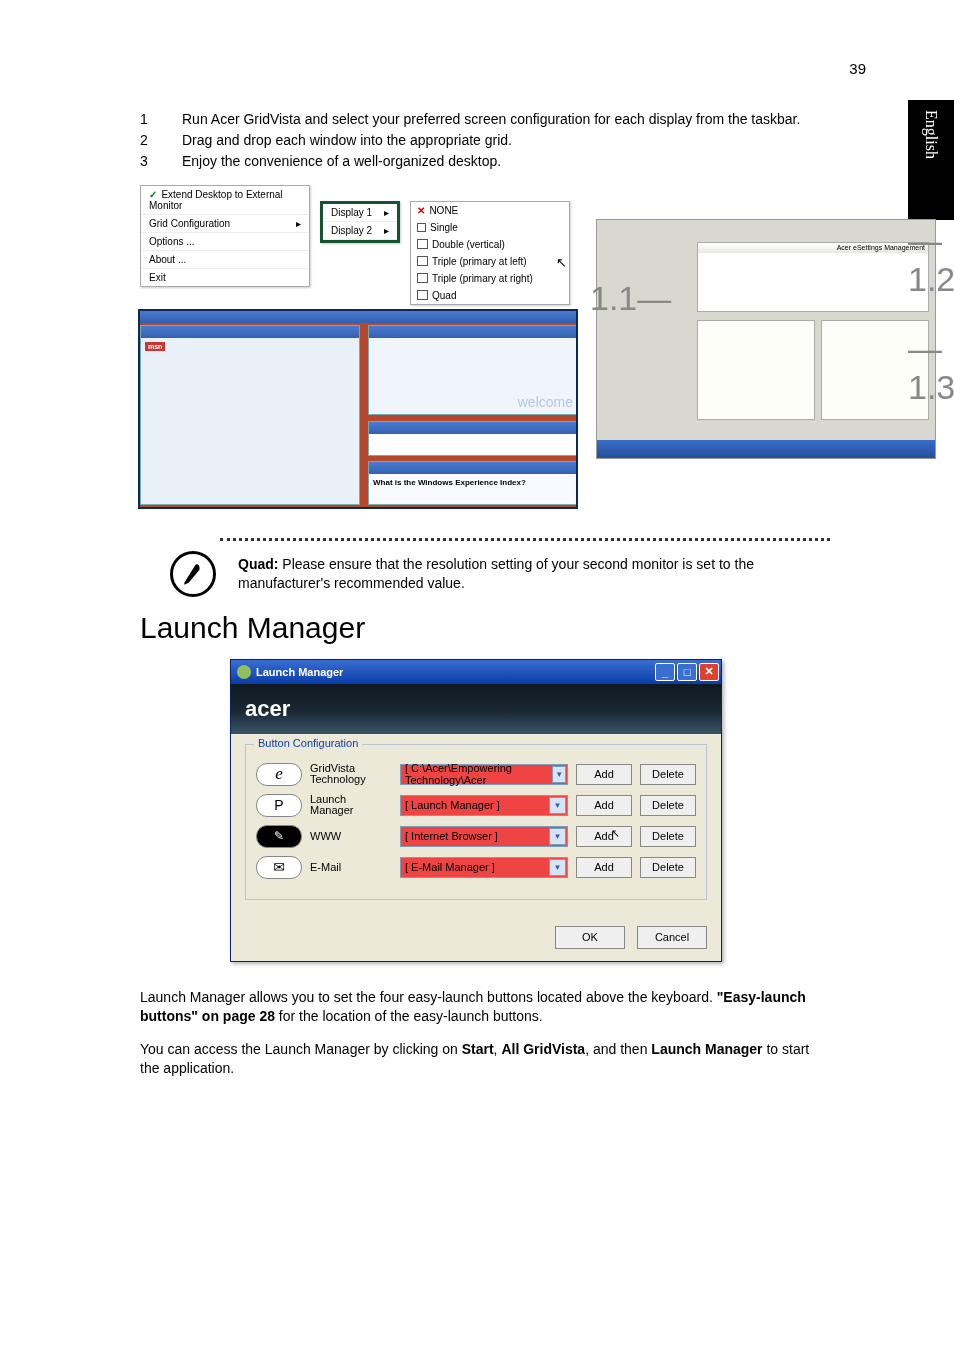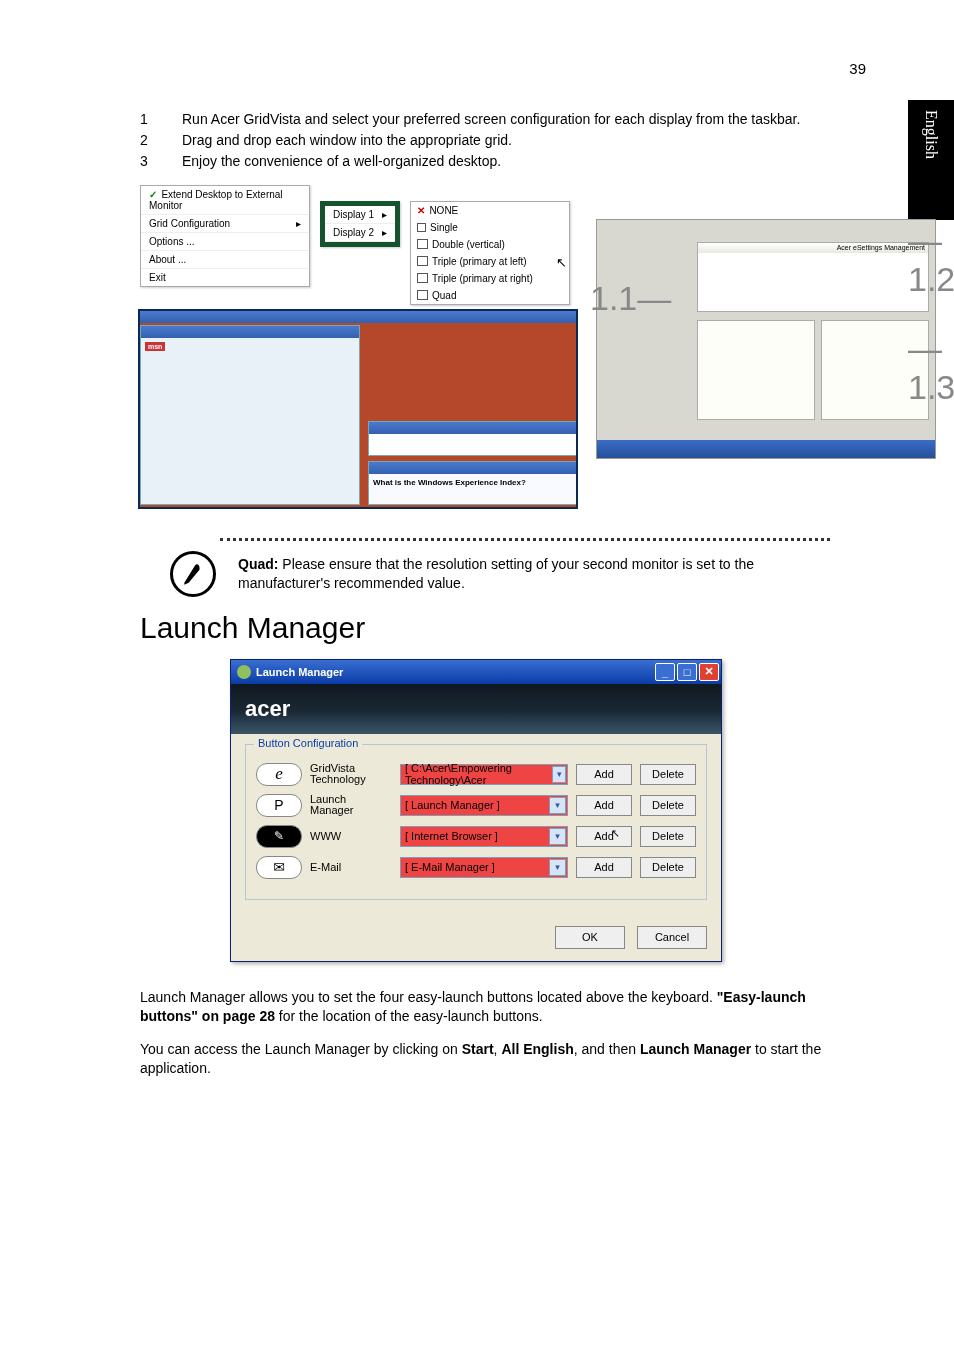--- a/index.html
+++ b/index.html
@@ -58,21 +58,21 @@
     background: #fff;
     border: 1px solid #aaa;
     font-size: 10px;
     box-shadow: 1px 1px 2px rgba(0,0,0,0.2);
   }
   .ctx-menu .mi { padding: 3px 8px; display:flex; justify-content:space-between; border-bottom:1px solid #eee;}
   .ctx-menu .mi:last-child{border:none;}
   .check-green { color:#080; font-weight:bold; margin-right:4px;}
   .submenu1 {
     position: absolute; left:200px; top:22px; width:80px;
-    background:#fff; border:5px solid #14532d; font-size:10px;
+    background:#fff; border:3px solid #14532d; font-size:10px;
     box-shadow: 1px 1px 2px rgba(0,0,0,0.2);
   }
   .submenu1 .mi{padding:3px 8px; border-bottom:1px solid #eee; display:flex; justify-content:space-between;}
   .submenu2 {
     position:absolute; left:290px; top:22px; width:160px;
     background:#fff; border:1px solid #aaa; font-size:10px;
     box-shadow: 1px 1px 2px rgba(0,0,0,0.2);
   }
   .submenu2 .mi{padding:3px 6px; display:flex; align-items:center; gap:4px;}
   .x-red{color:#c00;font-weight:bold;}
@@ -270,20 +270,24 @@
         </div>
     </div>
     <div class="cursor-arrow">↖</div>
 
     <div class="messy-area">
       <div class="tb" style="position:absolute;left:0;top:0;width:100%;"></div>
       <div class="win w1">
           <div class="tb"></div>
           <div style="padding:4px;"><span class="red">msn</span></div>
         </div>
+      <div class="win w2">
+          <div class="tb"></div>
+          <div class="wl">welcome</div>
+        </div>
       <div class="win w3">
           <div class="tb"></div>
         </div>
       <div class="win w4">
           <div class="tb"></div>
           <div class="q">What is the Windows Experience Index?</div>
         </div>
     </div>
 
     <div class="tri-screen">
@@ -393,16 +397,16 @@
     <div class="lm-footer">
       <div class="lm-btn">OK</div>
       <div class="lm-btn">Cancel</div>
     </div>
   </div>
 
   <div class="para">
     <span>Launch Manager allows you to set the four easy-launch buttons located above the keyboard. </span><b>"Easy-launch buttons" on page 28</b><span> for the location of the easy-launch buttons.</span>
   </div>
   <div class="para2">
-    <span>You can access the Launch Manager by clicking on </span><b>Start</b><span>, </span><b>All English</b><span>, and then </span><b>Launch Manager</b><span> to start the application.</span>
+    <span>You can access the Launch Manager by clicking on </span><b>Start</b><span>, </span><b>All GridVista</b><span>, and then </span><b>Launch Manager</b><span> to start the application.</span>
   </div>
 
 </div>
 
 </body></html>

